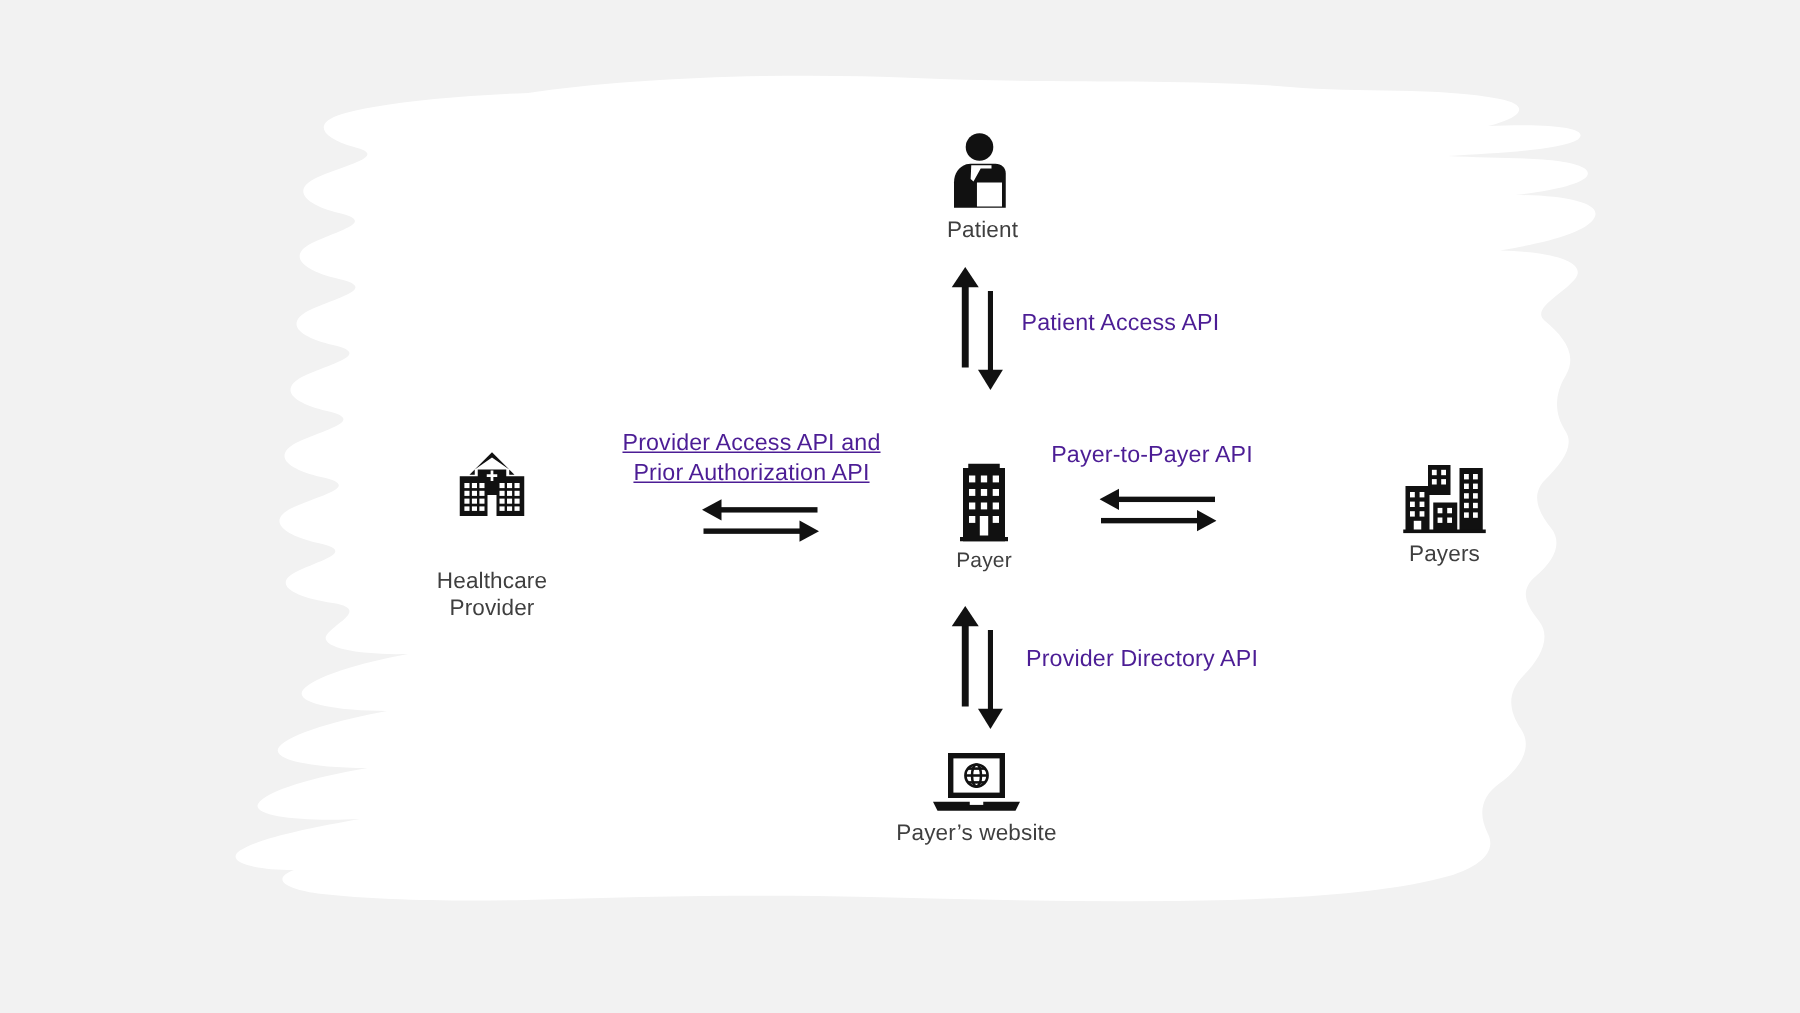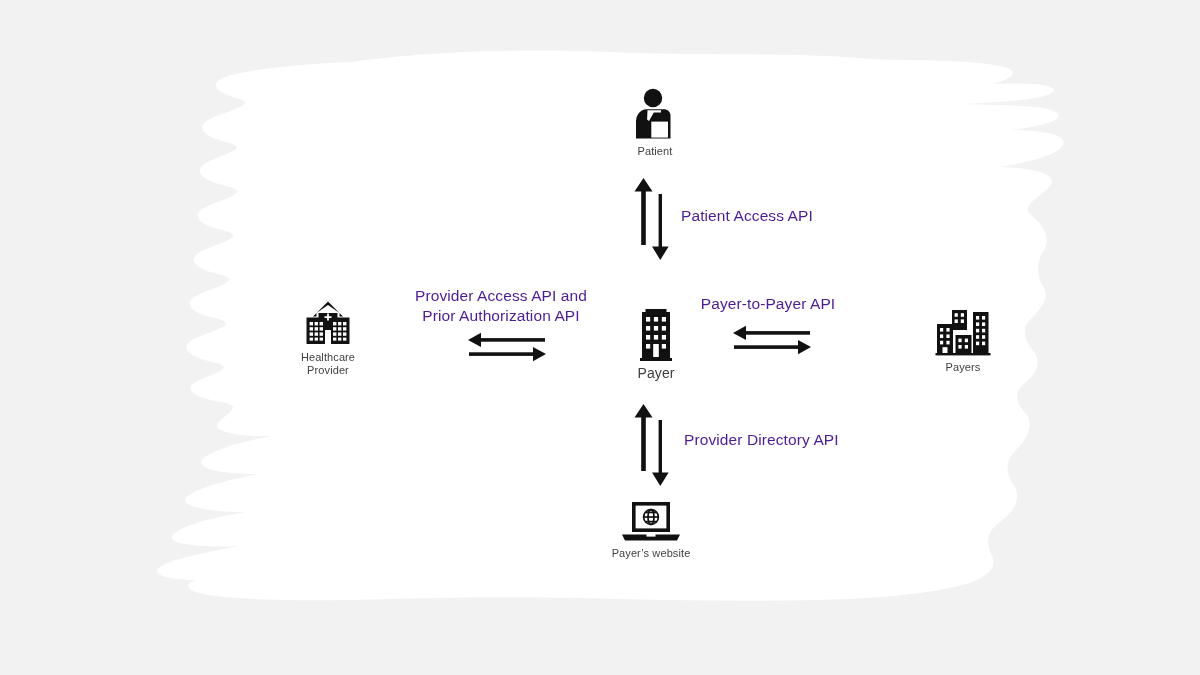--- a/index.html
+++ b/index.html
@@ -28,21 +28,21 @@
     flex-direction: column;
     align-items: center;
     text-align: center;
   }
   .node .glyph {
     display: block;
     line-height: 0;
   }
   .label {
     color: #3f3f3f;
-    font-size: 11px;
+    font-size: 15px;
     line-height: 1.22;
     white-space: pre-line;
     margin-top: 5px;
     letter-spacing: 0.1px;
   }
   .label.small { font-size: 14px; margin-top: 4px; }
   .api-label {
     position: absolute;
     color: #4c1d95;
     font-size: 15.5px;
@@ -139,21 +139,21 @@
         <path d="M10.5,0 L19.5,13.5 L1.5,13.5 Z"></path>
       </g>
       <g fill="#111111">
         <rect x="25.6" y="16" width="3.4" height="54"></rect>
         <path d="M27.3,82 L35.6,68.5 L19.0,68.5 Z"></path>
       </g>
     </svg>
   </div>
   <div class="api-label" style="left:681px; top:206px;">Patient Access API</div>
 
-  <div class="node" style="left:272px; top:300px; width:112px;">
+  <div class="node" style="left:272px; top:300px; width:112px;gap:28px;">
     <span class="glyph">
       <svg width="48" height="46" viewBox="0 0 48 46" xmlns="http://www.w3.org/2000/svg">
         <path fill="#111111" d="M24,1.5 L39,16.5 L35.5,16.5 L35.5,13.0 L24,5.0 L12.5,13.0 L12.5,16.5 L9,16.5 Z"></path>
         <rect x="14.5" y="13.0" width="19" height="10.5" fill="#111111"></rect>
         <rect x="2.5" y="17.5" width="43" height="26.5" fill="#111111"></rect>
         <path fill="#ffffff" d="M23.1,13.6 L24.9,13.6 L24.9,16.2 L27.5,16.2 L27.5,18.0 L24.9,18.0 L24.9,20.6 L23.1,20.6 L23.1,18.0 L20.5,18.0 L20.5,16.2 L23.1,16.2 Z"></path>
         <g fill="#ffffff">
           <rect x="5.6" y="22.0" width="3.4" height="3.4"></rect>
             <rect x="10.6" y="22.0" width="3.4" height="3.4"></rect>
             <rect x="15.6" y="22.0" width="3.4" height="3.4"></rect>
@@ -179,21 +179,21 @@
             <rect x="34.0" y="37.6" width="3.4" height="3.0"></rect>
             <rect x="39.0" y="37.6" width="3.4" height="3.0"></rect>
           <rect x="21.0" y="30.0" width="6.0" height="14.0"></rect>
         </g>
       </svg>
     </span>
     <span class="label">Healthcare
 Provider</span>
   </div>
 
-  <div class="api-label" style="left:406px; top:286px; width:190px;">Provider Access API and
+  <div class="api-label" style="left:406px; top:286px; width:190px;text-decoration:underline;">Provider Access API and
 Prior Authorization API</div>
   <div class="arrow" style="left:468px; top:332px;">
     <svg width="78" height="30" viewBox="0 0 78 30" xmlns="http://www.w3.org/2000/svg">
       <g fill="#111111">
         <rect x="10" y="6.1" width="67" height="3.6"></rect>
         <path d="M0,7.9 L13.0,0.8 L13.0,15.0 Z"></path>
       </g>
       <g fill="#111111">
         <rect x="1" y="20.3" width="67" height="3.6"></rect>
         <path d="M78,22.1 L65.0,15.0 L65.0,29.2 Z"></path>

